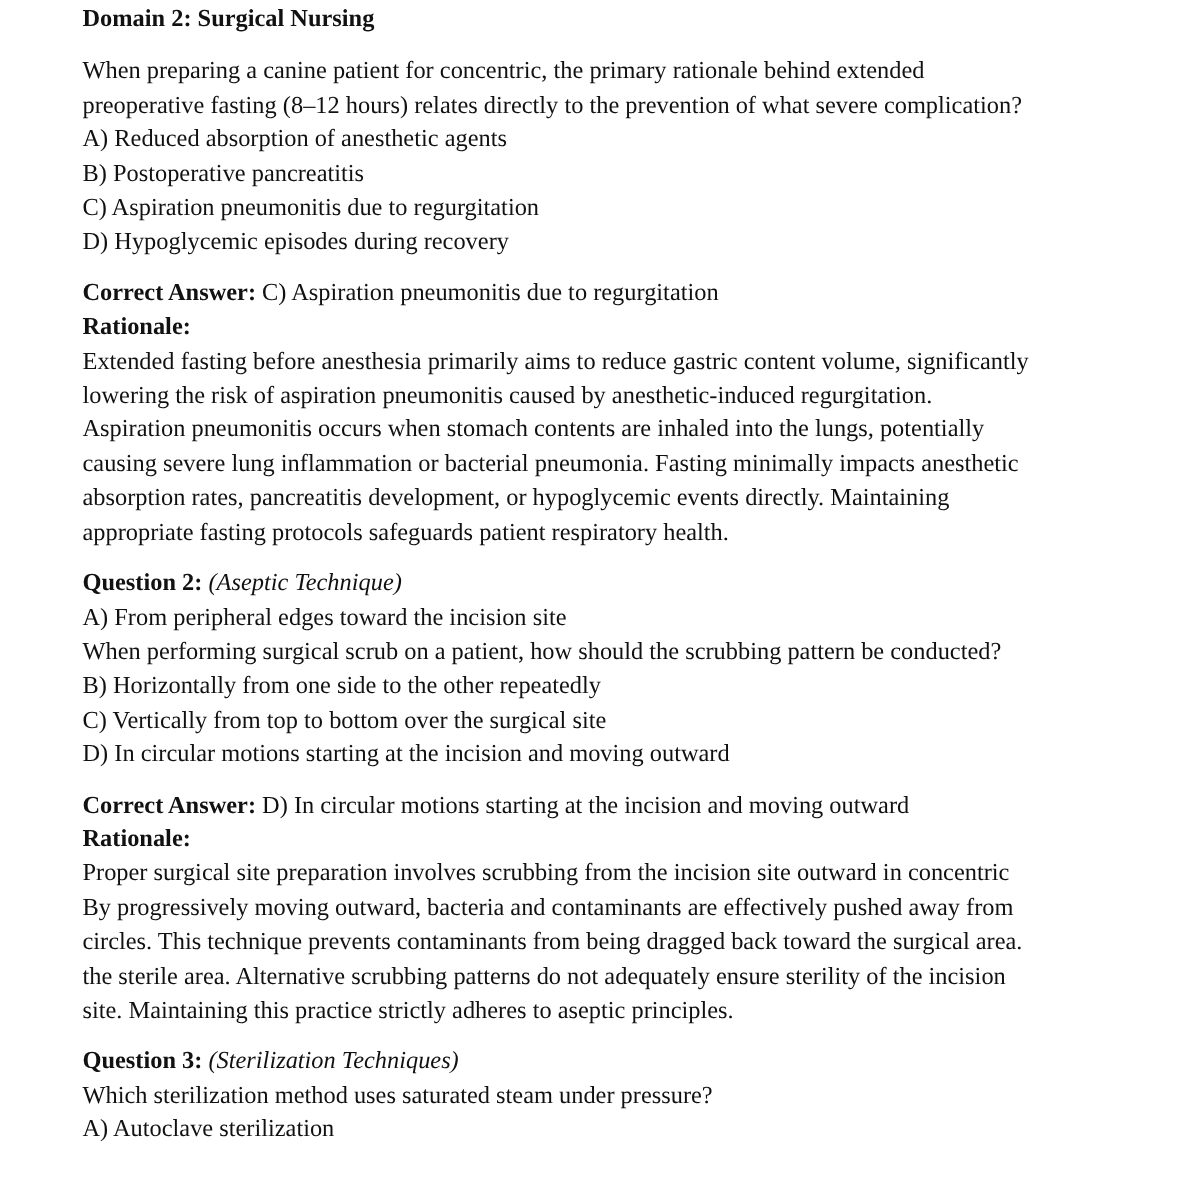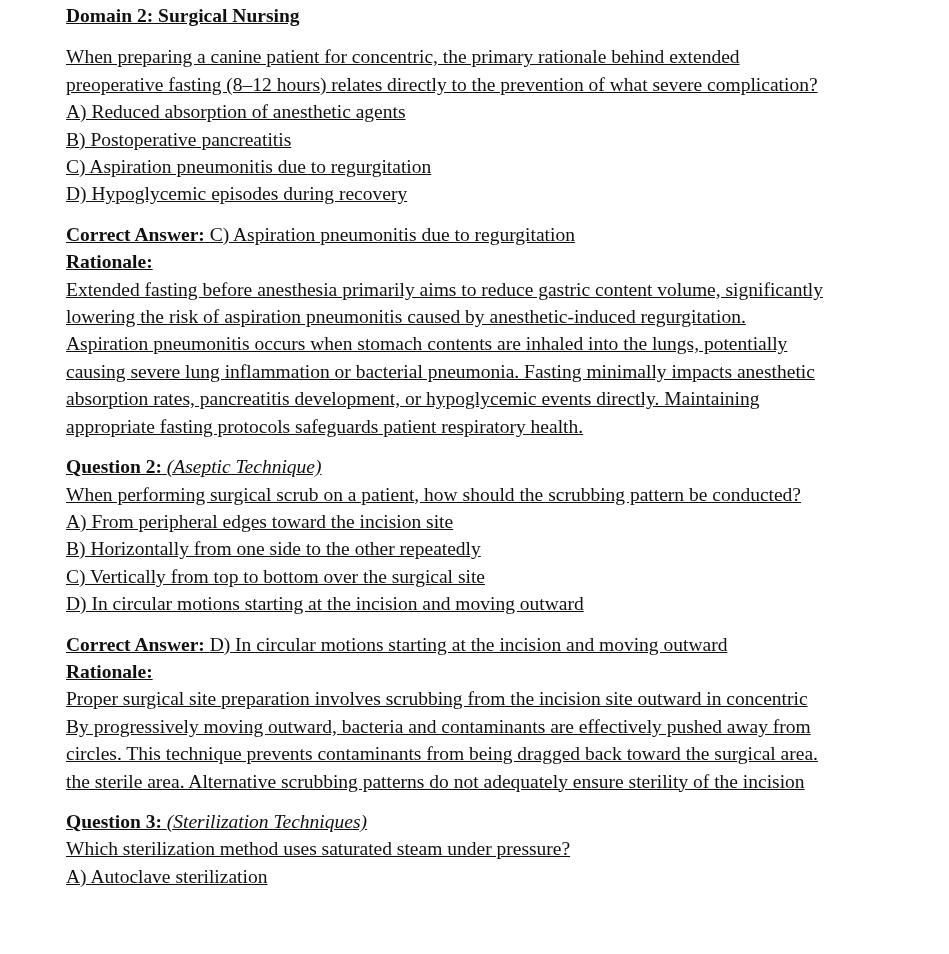--- a/index.html
+++ b/index.html
@@ -3,21 +3,21 @@
 <meta charset="utf-8">
 <style>
   html, body { margin: 0; padding: 0; background: #ffffff; }
   body {
     width: 949px; height: 954px; overflow: hidden;
     font-family: "Liberation Serif", "DejaVu Serif", serif;
     color: #111111;
     font-size: 19.5px;
     line-height: 27.4px;
   }
-  .page { position: relative; padding: 2px 11px 0 66px; text-decoration: underline; }
+  .page { position: relative; padding: 2px 11px 0 66px; }
   .domain-title { font-weight: bold; margin: 0 0 14px 0; }
   .q-block { margin: 0 0 13px 0; }
   .q-header .q-label { font-weight: bold; }
   .q-header .q-topic { font-style: italic; }
   .line { margin: 0; white-space: nowrap; }
   .answer-block { margin: 0 0 13px 0; }
   .bold { font-weight: bold; }
 </style>
 </head>
 <body>
@@ -45,36 +45,37 @@
     <div class="line">causing severe lung inflammation or bacterial pneumonia. Fasting minimally impacts anesthetic</div>
     <div class="line">absorption rates, pancreatitis development, or hypoglycemic events directly. Maintaining</div>
     <div class="line">appropriate fasting protocols safeguards patient respiratory health.</div>
   </div>
 
   <div class="q-block">
     <div class="q-header line">
       <span class="q-label">Question 2:</span>
       <span class="q-topic">(Aseptic Technique)</span>
     </div>
+    <div class="line">A) From peripheral edges toward the incision site</div>
     <div class="line">When performing surgical scrub on a patient, how should the scrubbing pattern be conducted?</div>
-    <div class="line">A) From peripheral edges toward the incision site</div>
     <div class="line">B) Horizontally from one side to the other repeatedly</div>
     <div class="line">C) Vertically from top to bottom over the surgical site</div>
     <div class="line">D) In circular motions starting at the incision and moving outward</div>
   </div>
   <div class="answer-block">
     <div class="line">
       <span class="bold">Correct Answer:</span>
       <span>D) In circular motions starting at the incision and moving outward</span>
     </div>
     <div class="line bold">Rationale:</div>
     <div class="line">Proper surgical site preparation involves scrubbing from the incision site outward in concentric</div>
     <div class="line">By progressively moving outward, bacteria and contaminants are effectively pushed away from</div>
     <div class="line">circles. This technique prevents contaminants from being dragged back toward the surgical area.</div>
     <div class="line">the sterile area. Alternative scrubbing patterns do not adequately ensure sterility of the incision</div>
+    <div class="line">site. Maintaining this practice strictly adheres to aseptic principles.</div>
   </div>
 
   <div class="q-block">
     <div class="q-header line">
       <span class="q-label">Question 3:</span>
       <span class="q-topic">(Sterilization Techniques)</span>
     </div>
     <div class="line">Which sterilization method uses saturated steam under pressure?</div>
     <div class="line">A) Autoclave sterilization</div>
   </div>

